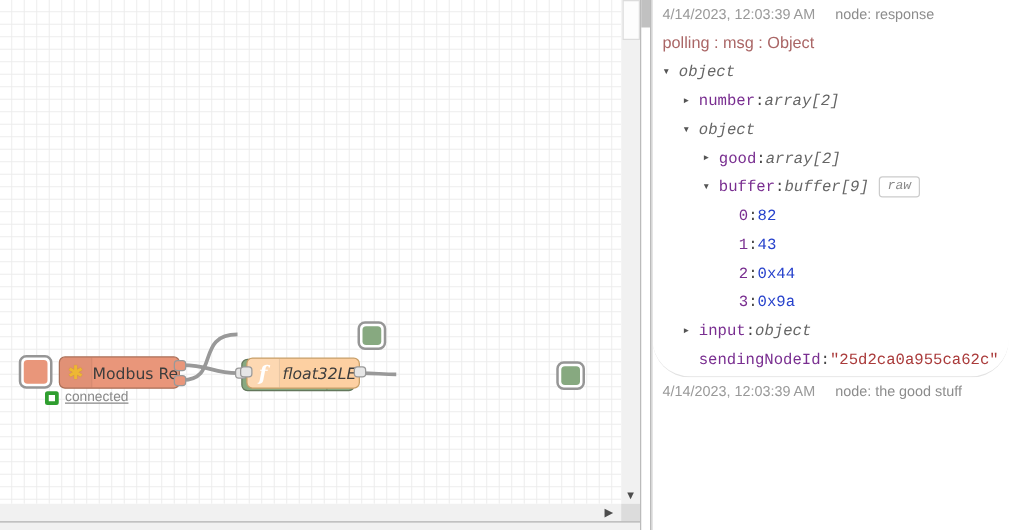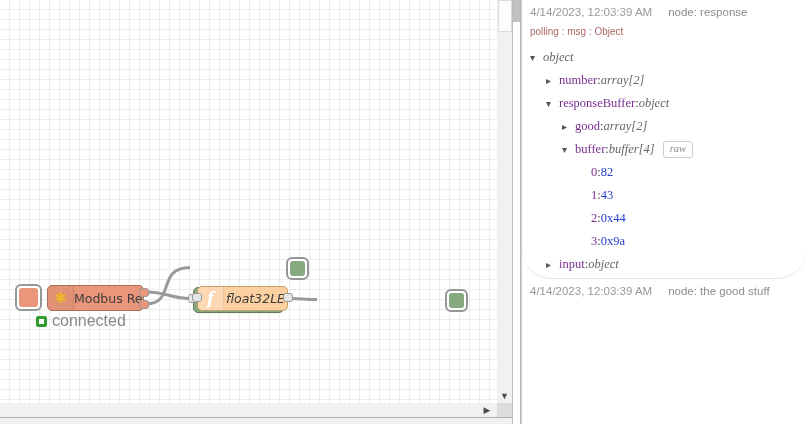--- a/index.html
+++ b/index.html
@@ -32,42 +32,42 @@
   .port{position:absolute;width:10px;height:9px;box-sizing:border-box;background:#e6e6e6;border:1px solid #999;border-radius:3px;}
   .port.salmon{background:#e9967a;}
 
   .btn{position:absolute;box-sizing:border-box;border:2px solid #969696;border-radius:6px;background:#fff;padding:2px;}
   .btn>span{display:block;width:100%;height:100%;border-radius:3px;}
   .fill-green{background:#87a980;}
   .fill-salmon{background:#e9967a;}
 
   .status{position:absolute;display:flex;align-items:center;gap:5px;}
   .status .dot{width:5px;height:5px;border:3px solid #2f9e2f;border-radius:2px;background:#fff;}
-  .status .txt{font-size:16px;color:#888;}
+  .status .txt{font-size:11px;color:#888;text-decoration:underline;}
 
   
   .vscroll{position:absolute;left:497px;top:0;width:15px;height:403px;background:#f1f1f1;}
   .vscroll .thumb{position:absolute;left:1px;top:0;width:12px;height:30px;background:#fdfdfd;border:1px solid #dcdcdc;}
   .sb-arrow{position:absolute;color:#4d4d4d;font-size:9px;line-height:14px;width:100%;text-align:center;}
   .vscroll .sb-arrow{bottom:0;}
   .hscroll{position:absolute;left:0;top:403px;width:512px;height:14px;background:#f1f1f1;}
   .hscroll .sb-arrow{right:18px;width:14px;top:0;}
   .corner{position:absolute;left:497px;top:403px;width:15px;height:14px;background:#dcdcdc;}
   .bottombar{position:absolute;left:0;top:417px;width:512px;height:7px;background:#f1f1f1;border-top:1.5px solid #b0b0b0;}
   .splitter{position:absolute;left:512px;top:0;width:9px;height:424px;box-sizing:border-box;background:#fff;
     border-left:1px solid #bbb;border-right:1px solid #bbb;}
   .splitter .thumb{position:absolute;left:0;top:0;width:7px;height:22px;background:#c1c1c1;}
 
   
   #sidebar{position:absolute;left:521px;top:0;width:286px;height:424px;background:#fff;border-left:1px solid #ccc;box-sizing:border-box;overflow:hidden;}
   .dmsg{padding:4px 8px 2px 8px;border-bottom:1px solid #e3e3e3;border-radius:30px;}
   .dmeta{display:flex;gap:16px;align-items:baseline;height:20px;font-size:11.5px;color:#999;padding-top:2px;}
   .dmeta .nodename{color:#8c8c8c;}
-  .dsubject{height:20px;font-size:10px;color:#aa6666;}
-  .tree{font-family:Liberation Serif, serif;font-size:12.5px;color:#444;}
+  .dsubject{height:20px;font-size:13px;color:#aa6666;}
+  .tree{font-family:Liberation Mono, monospace;font-size:12.5px;color:#444;}
   .trow{height:23px;display:flex;align-items:center;white-space:nowrap;}
   .ind1{padding-left:16px;} .ind2{padding-left:32px;} .ind3{padding-left:48px;}
   .caret{display:inline-block;width:13px;color:#555;font-size:10px;font-style:normal;}
   .caret.down::before{content:"▾";}
   .caret.right::before{content:"▸";}
   .caret.none{visibility:hidden;}
   .caret.none::before{content:"▸";}
   .k{color:#792e90;}
   .k::after{content:": ";color:#444;}
   .v-string{color:#aa3b3b;}
@@ -161,32 +161,31 @@
           <span class="caret down"></span>
           <span class="v-type">object</span>
         </div>
         <div class="trow ind1">
           <span class="caret right"></span>
           <span class="k">number</span>
           <span class="v-type">array[2]</span>
         </div>
         <div class="trow ind1">
           <span class="caret down"></span>
-          <span class="k">responseBuffer</span>
           <span class="v-type">object</span>
         </div>
         <div class="trow ind2">
           <span class="caret right"></span>
           <span class="k">good</span>
           <span class="v-type">array[2]</span>
         </div>
         <div class="trow ind2">
           <span class="caret down"></span>
           <span class="k">buffer</span>
-          <span class="v-type">buffer[4]</span>
+          <span class="v-type">buffer[9]</span>
           <span class="rawbtn">raw</span>
         </div>
         <div class="trow ind3">
           <span class="caret none"></span>
           <span class="k">0</span>
           <span class="v-number">82</span>
         </div>
         <div class="trow ind3">
           <span class="caret none"></span>
           <span class="k">1</span>
@@ -199,20 +198,25 @@
         </div>
         <div class="trow ind3">
           <span class="caret none"></span>
           <span class="k">3</span>
           <span class="v-number">0x9a</span>
         </div>
         <div class="trow ind1">
           <span class="caret right"></span>
           <span class="k">input</span>
           <span class="v-type">object</span>
+        </div>
+        <div class="trow ind1">
+          <span class="caret none"></span>
+          <span class="k">sendingNodeId</span>
+          <span class="v-string">"25d2ca0a955ca62c"</span>
         </div>
       </div>
     </div>
 
     <div class="dmsg" style="border-bottom:none;">
       <div class="dmeta">
         <span>4/14/2023, 12:03:39 AM</span>
         <span class="nodename">node: the good stuff</span>
       </div>
     </div>

